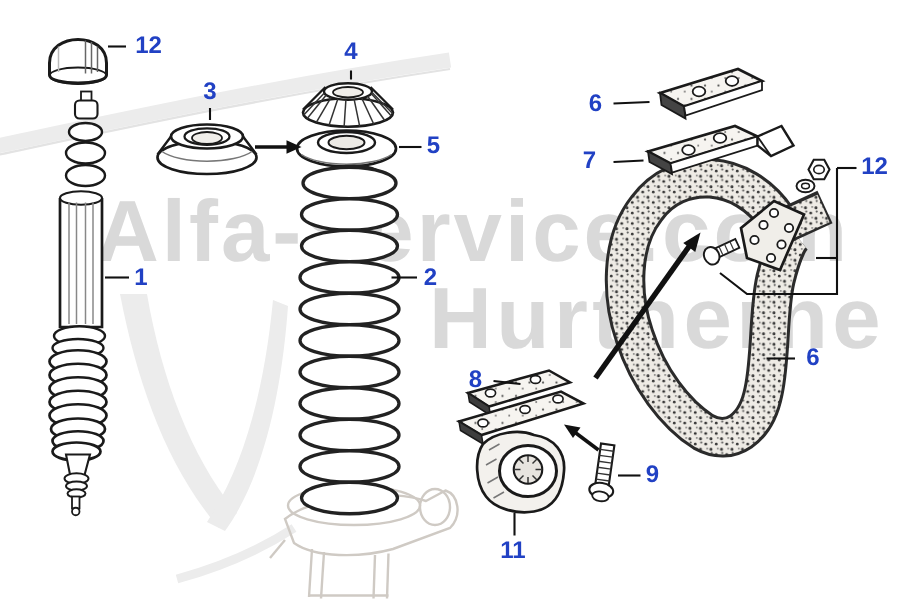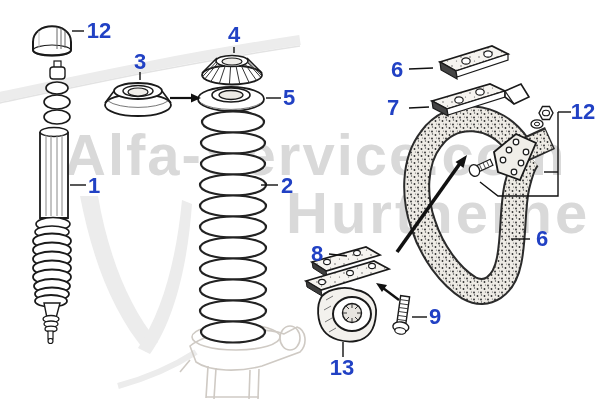--- a/index.html
+++ b/index.html
@@ -9,21 +9,21 @@
   }
   .wm{
     position:absolute;color:#d9d9d9;font-weight:bold;line-height:1;
     letter-spacing:2px;white-space:nowrap;user-select:none;
   }
   .wm1{left:64px;top:126px;font-size:58px;}
   .wm2{left:286px;top:184px;font-size:58px;letter-spacing:3px;}
   svg.art{position:absolute;left:0;top:0;}
   .callout{
     position:absolute;transform:translate(-50%,-50%);
-    color:#2141c4;font-size:22px;font-weight:bold;line-height:1;
+    color:#2141c4;font-size:16px;font-weight:bold;line-height:1;
     cursor:pointer;user-select:none;
   }
 </style>
 </head>
 <body>
 
 <div class="stage">
 
   <div class="wm wm1">Alfa-Service.com</div>
   <div class="wm wm2">Hurtherne</div>
@@ -287,15 +287,15 @@
   <div class="callout" style="left:140px;top:62px">3</div>
   <div class="callout" style="left:234px;top:35px">4</div>
   <div class="callout" style="left:289px;top:98px">5</div>
   <div class="callout" style="left:397px;top:70px">6</div>
   <div class="callout" style="left:393px;top:108px">7</div>
   <div class="callout" style="left:317px;top:254px">8</div>
   <div class="callout" style="left:435px;top:317px">9</div>
   <div class="callout" style="left:583px;top:112px">12</div>
   <div class="callout" style="left:542px;top:239px">6</div>
   <div class="callout" style="left:99px;top:31px">12</div>
-  <div class="callout" style="left:342px;top:368px">13</div>
+  <div class="callout" style="left:342px;top:368px">11</div>
 
 </div>
 
 </body></html>

